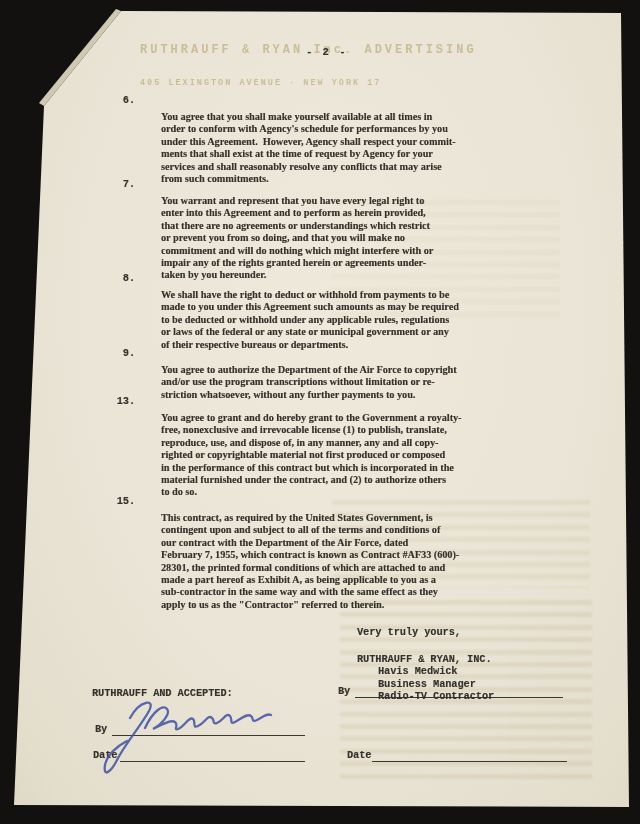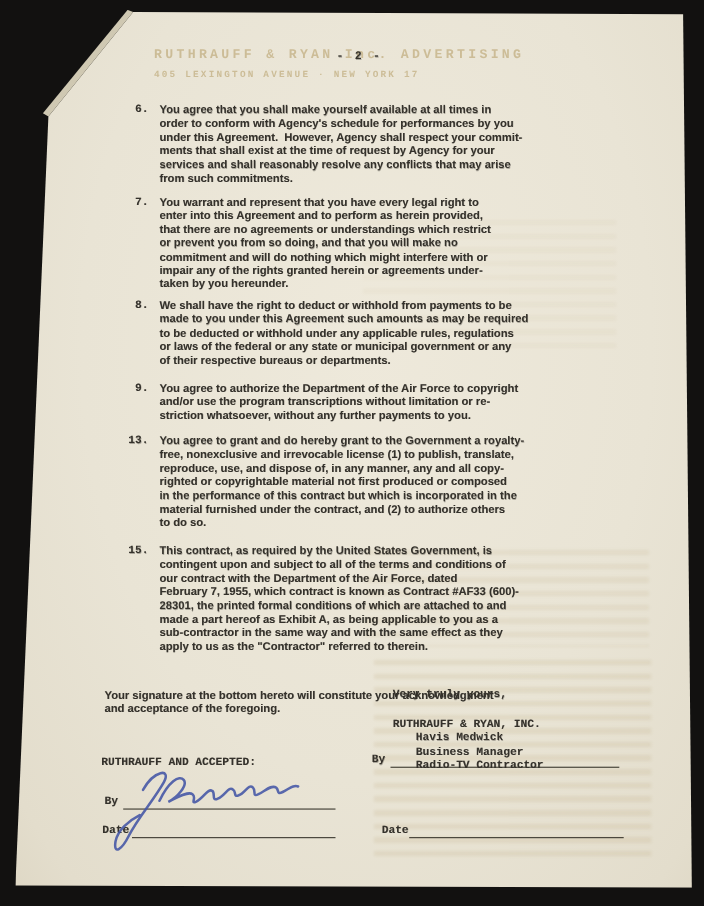--- a/index.html
+++ b/index.html
@@ -19,35 +19,35 @@
     position:absolute;inset:0;background:#cfc8b2;
     clip-path:polygon(116px 9px, 121px 11px, 44px 106px, 39px 103px);
   }
   .typed{color:#34312b;font-weight:bold;letter-spacing:0;
     text-shadow:0.4px 0.2px 0 rgba(52,49,43,0.35);}
   .pageno{position:absolute;top:46px;left:306px;font-size:10.5px;letter-spacing:2px;}
   
   .ghost{color:rgba(172,144,82,0.48);filter:blur(0.7px);font-weight:bold;}
   .ghost-letterhead{position:absolute;top:43px;left:140px;width:400px;}
   .ghost-letterhead .g1{font-size:12px;letter-spacing:3px;}
-  .ghost-letterhead .g2{font-size:8.5px;letter-spacing:2px;margin-top:6px;}
+  .ghost-letterhead .g2{font-size:8.5px;letter-spacing:2px;margin-top:21px;}
   .ghost-stripes{
     position:absolute;opacity:0.5;filter:blur(1.3px);
     background:repeating-linear-gradient(180deg,
       rgba(173,148,92,0.30) 0px, rgba(173,148,92,0.30) 5px,
       rgba(173,148,92,0.0) 5px, rgba(173,148,92,0.0) 12.4px);
   }
   .gs1{left:332px;top:500px;width:258px;height:88px;opacity:0.35;}
   .gs2{left:340px;top:600px;width:252px;height:186px;opacity:0.45;}
   .gs0{left:330px;top:200px;width:230px;height:120px;opacity:0.16;}
   
   .item{position:absolute;left:95px;width:505px;}
   .item .num{position:absolute;left:0;top:0;width:40px;text-align:right;
     font-size:10.2px;line-height:12.4px;}
-  .item pre,.para pre{margin:0;font-family:Liberation Sans, sans-serif;}
+  .item pre,.para pre{margin:16px;font-family:Liberation Serif, serif;}
   .clause-text{position:absolute;left:50px;top:0;
     font-size:10.2px;line-height:12.4px;white-space:pre;}
   .para{position:absolute;font-size:10.2px;line-height:12.4px;white-space:pre;}
   .lbl{position:absolute;font-size:10.2px;}
   .sig-line{position:absolute;border-bottom:1.4px solid #3b382f;height:0;}
   .handsig{position:absolute;left:100px;top:694px;width:190px;height:88px;}
   .names{position:absolute;left:378px;top:666px;font-size:10.2px;line-height:12.6px;white-space:pre;}
 </style>
 </head>
 <body>
@@ -113,24 +113,20 @@
       <pre class="clause-text typed">This contract, as required by the United States Government, is
 contingent upon and subject to all of the terms and conditions of
 our contract with the Department of the Air Force, dated
 February 7, 1955, which contract is known as Contract #AF33 (600)-
 28301, the printed formal conditions of which are attached to and
 made a part hereof as Exhibit A, as being applicable to you as a
 sub-contractor in the same way and with the same effect as they
 apply to us as the "Contractor" referred to therein.</pre>
     </div>
 
-    <div class="para" style="left:95px;top:602px">
-      <pre class="typed">Your signature at the bottom hereto will constitute your acknowledgment
-and acceptance of the foregoing.</pre>
-    </div>
     <div class="lbl typed" style="left:357px;top:627px">Very truly yours,</div>
     <div class="lbl typed" style="left:357px;top:654px">RUTHRAUFF &amp; RYAN, INC.</div>
 
     <div class="lbl typed" style="left:92px;top:688px">RUTHRAUFF AND ACCEPTED:</div>
 
     <div class="lbl typed" style="left:338px;top:686px">By</div>
     <div class="sig-line" style="left:355px;top:697px;width:208px"></div>
     <div class="names typed"><span>Havis Medwick</span><br><span>Business Manager</span><br><span>Radio-TV Contractor</span></div>
     <div class="lbl typed" style="left:347px;top:750px">Date</div>
     <div class="sig-line" style="left:372px;top:761px;width:195px"></div>

